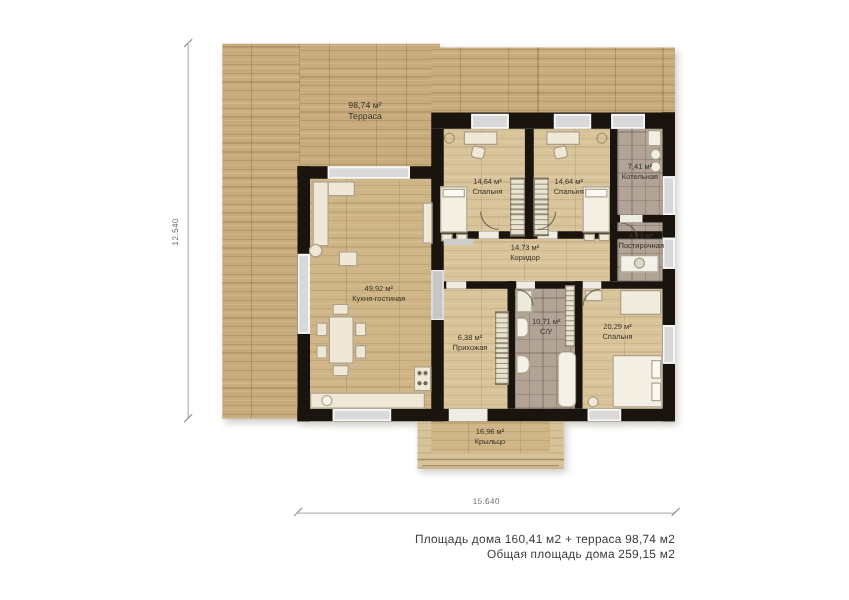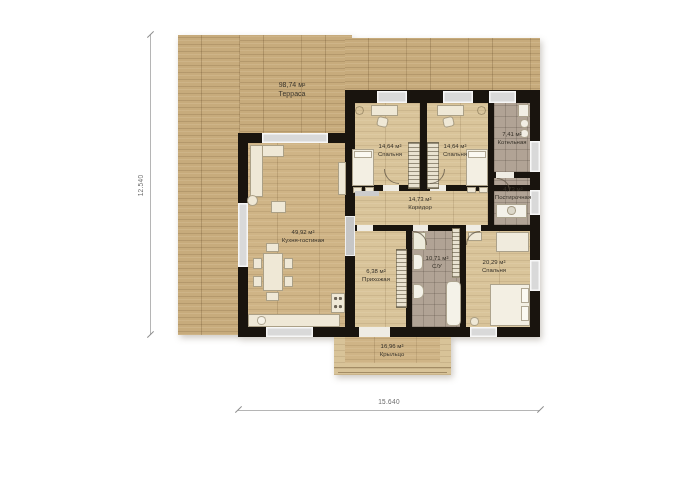--- a/index.html
+++ b/index.html
@@ -212,14 +212,16 @@
   <div class="tick" style="left:146px;top:34px"></div>
   <div class="tick" style="left:146px;top:334px"></div>
   <div class="dim-text" style="left:130px;top:182px;transform:rotate(-90deg)">12.540</div>
 
   <div class="dim-line" style="left:238px;top:410px;width:302px;height:1px"></div>
   <div class="tick" style="left:234px;top:409px"></div>
   <div class="tick" style="left:536px;top:409px"></div>
   <div class="dim-text" style="left:389px;top:398px;transform:translateX(-50%)">15.640</div>
 
   <div class="summary" style="right:139px;top:426px">
+    <div>Площадь дома 160,41 м2 + терраса 98,74 м2</div>
+    <div>Общая площадь дома 259,15 м2</div>
   </div>
 </div>
 
 </body></html>

